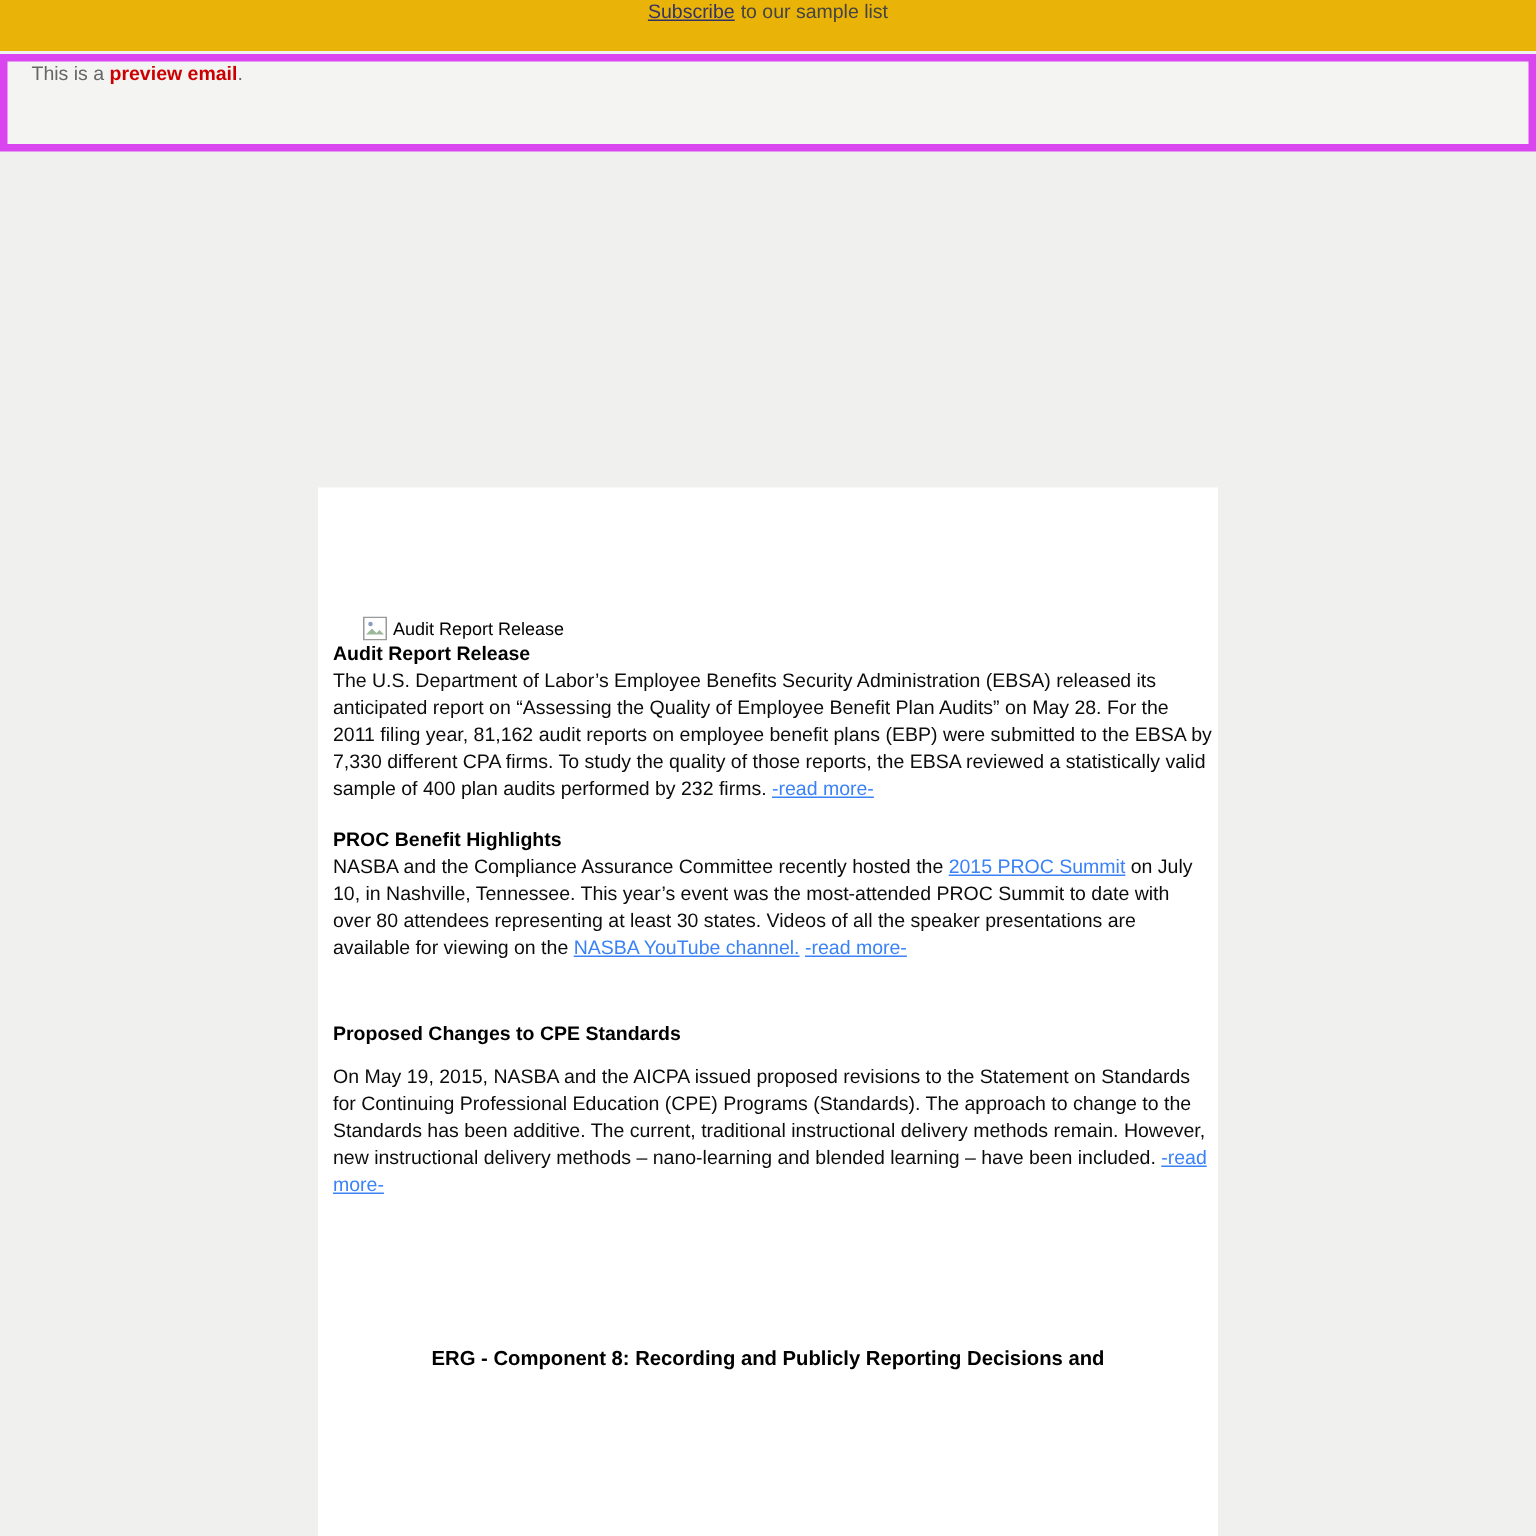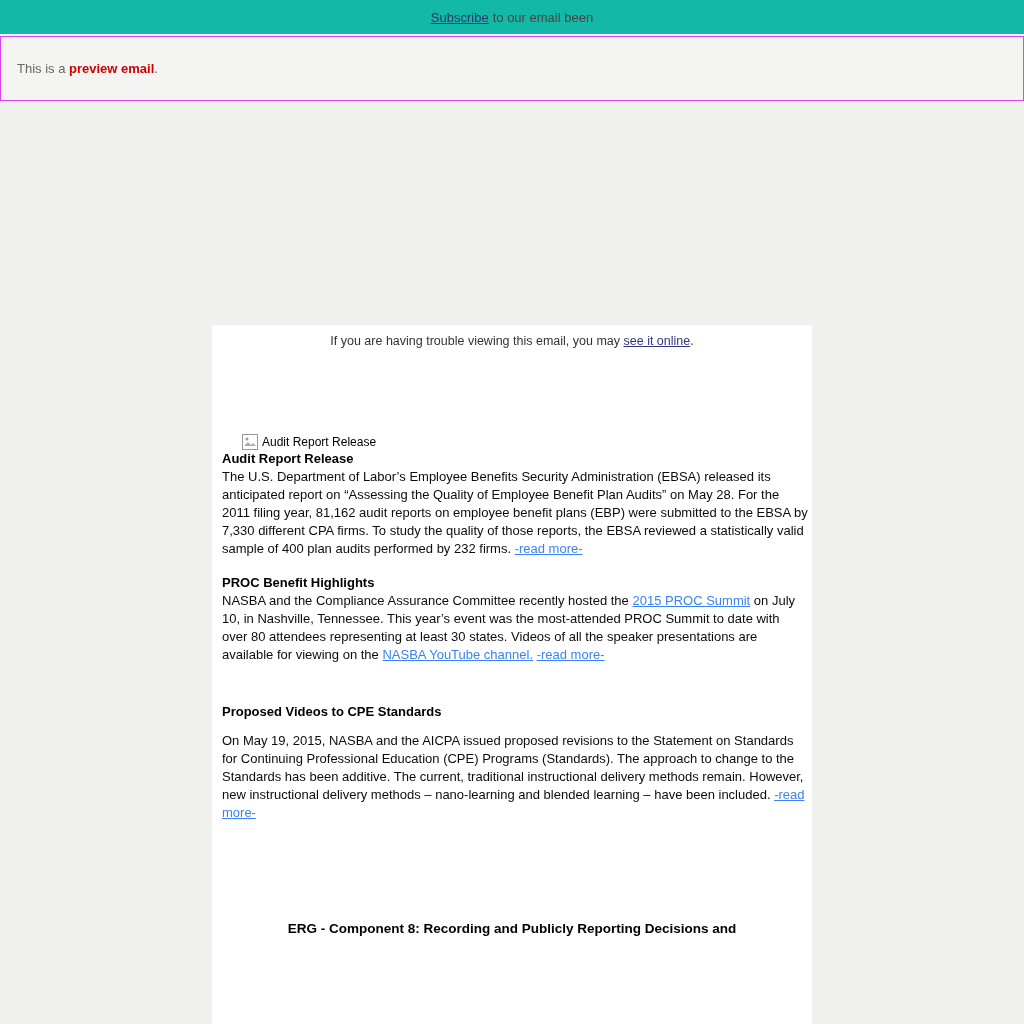--- a/index.html
+++ b/index.html
@@ -8,43 +8,43 @@
     position: relative;
     overflow: hidden;
     background: #f0f0ee;
     font-family: "Liberation Sans", sans-serif;
     color: #111;
   }
 
   
   .topbar {
     height: 34px;
-    background: #14b8a6;
+    background: #eab308;
     display: flex;
-    align-items: center;
+    align-items: flex-start;
     justify-content: center;
     font-size: 13px;
     color: #444;
   }
   .topbar a {
     color: #333366;
     text-decoration: underline;
     cursor: pointer;
     margin-right: 4px;
   }
 
   
   .preview-banner {
     margin-top: 2px;
     height: 65px;
     background: #f4f4f3;
-    border: 1px solid #d946ef;
+    border: 5px solid #d946ef;
     display: flex;
-    align-items: center;
-    padding: 16px 16px;
+    align-items: flex-start;
+    padding: 0 16px;
     font-size: 13px;
     color: #666;
   }
   .preview-em { color: #cc0000; font-weight: bold; }
 
   
   .email-column {
     position: absolute;
     left: 212px;
     top: 325px;
@@ -121,32 +121,29 @@
     font-size: 13.5px;
     font-weight: bold;
     color: #000;
   }
 </style>
 </head>
 <body>
 
 <div class="topbar">
   <a>Subscribe</a>
-  <span>to our email been</span>
+  <span>to our sample list</span>
 </div>
 
 <div class="preview-banner">
   <span><span>This is a </span><span class="preview-em">preview email</span><span>.</span></span>
 </div>
 
 <div class="email-column">
 
-  <div class="view-online">
-    <span>If you are having trouble viewing this email, you may </span><a>see it online</a><span>.</span>
-  </div>
 
 
   <div class="content-row">
 
     <div class="left-col">
       <div class="broken-img">
         <span>
             <svg width="16" height="16" viewBox="0 0 16 16">
               <rect x="0.5" y="0.5" width="15" height="15" fill="#ffffff" stroke="#999999"></rect>
               <circle cx="5" cy="5" r="1.5" fill="#8a9cc2"></circle>
@@ -163,21 +160,21 @@
         <div class="article-title">Audit Report Release</div>
         <div class="article-body"><span>The U.S. Department of Labor’s Employee Benefits Security Administration (EBSA) released its anticipated report on “Assessing the Quality of Employee Benefit Plan Audits” on May 28. For the 2011 filing year, 81,162 audit reports on employee benefit plans (EBP) were submitted to the EBSA by 7,330 different CPA firms. To study the quality of those reports, the EBSA reviewed a statistically valid sample of 400 plan audits performed by 232 firms.  </span><a>-read more-</a></div>
       </div>
 
       <div class="article article-proc">
         <div class="article-title">PROC Benefit Highlights</div>
         <div class="article-body"><span>NASBA and the Compliance Assurance Committee recently hosted the </span><a>2015 PROC Summit</a><span> on July 10, in Nashville, Tennessee.  This year’s event was the most-attended PROC Summit to date with over 80 attendees representing at least 30 states. Videos of all the speaker presentations are available for viewing on the </span><a>NASBA YouTube channel.</a><span>  </span><a>-read more-</a></div>
       </div>
 
       <div class="article article-cpe">
-        <div class="article-title">Proposed Videos to CPE Standards</div>
+        <div class="article-title">Proposed Changes to CPE Standards</div>
         <div class="article-body"><span>On May 19, 2015, NASBA and the AICPA issued proposed revisions to the Statement on Standards for Continuing Professional Education (CPE) Programs (Standards). The approach to change to the Standards has been additive.  The current, traditional instructional delivery methods remain. However, new instructional delivery methods – nano-learning and blended learning – have been included. </span><a>-read more-</a></div>
       </div>
 
     </div>
   </div>
 
   <div class="footer-heading">ERG - Component 8: Recording and Publicly Reporting Decisions and</div>
 
 </div>
 

